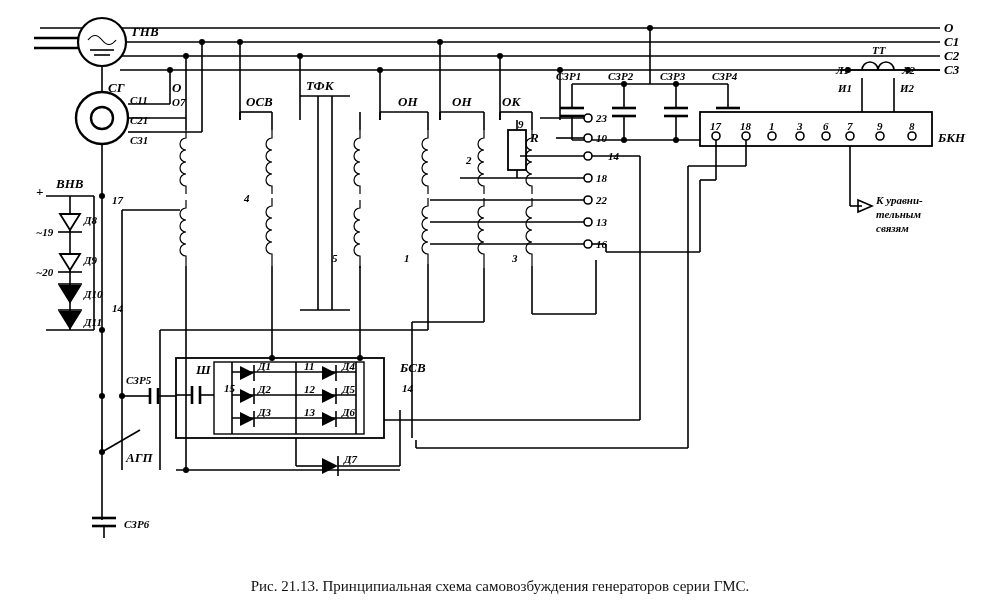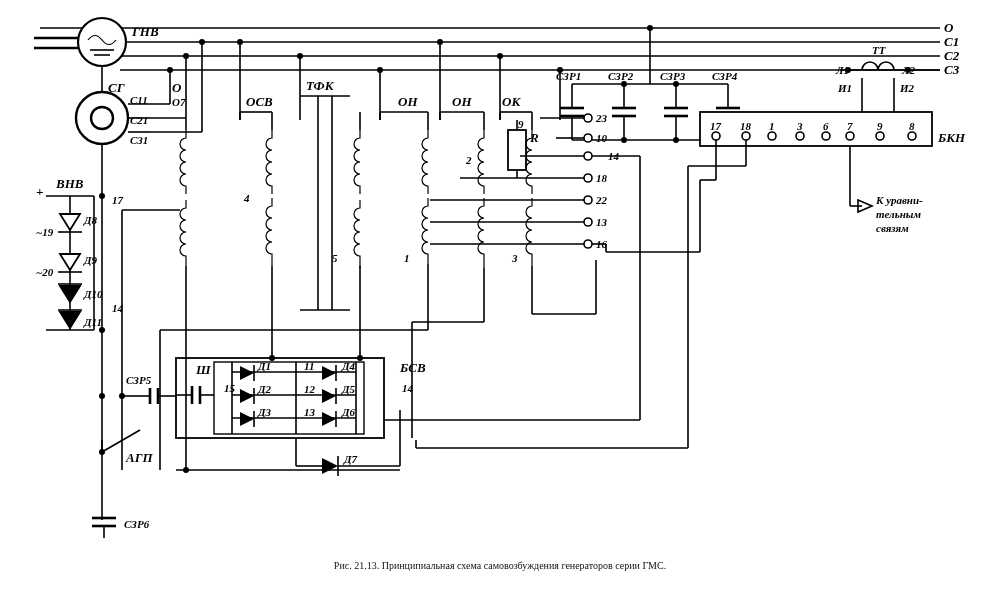--- a/index.html
+++ b/index.html
@@ -1,20 +1,20 @@
 <!DOCTYPE html>
 <html><head>
 <meta charset="utf-8">
 <style>
   html,body{margin:0;padding:0;background:#ffffff;}
   body{width:1000px;height:600px;font-family:"Liberation Serif",serif;overflow:hidden;}
   #wrap{position:relative;width:1000px;height:600px;}
   svg#schematic{position:absolute;left:0;top:0;width:1000px;height:600px;}
-  .cap{position:absolute;left:0;top:560px;width:1000px;text-align:center;
-       font-family:"Liberation Serif",serif;font-size:10px;color:#111;}
+  .cap{position:absolute;left:0;top:578px;width:1000px;text-align:center;
+       font-family:"Liberation Serif",serif;font-size:15px;color:#111;}
   text{font-family:"Liberation Serif",serif;}
   .lbl{font-size:13px;font-style:italic;font-weight:bold;fill:#000;}
   .lbl-s{font-size:11px;font-style:italic;font-weight:bold;fill:#000;}
   .wire{stroke:#000;stroke-width:1.6;fill:none;}
   .wire-t{stroke:#000;stroke-width:1.2;fill:none;}
   .thick{stroke:#000;stroke-width:2.6;fill:none;}
   .dot{fill:#000;}
   .open{fill:#fff;stroke:#000;stroke-width:1.6;}
 </style>
 </head>

